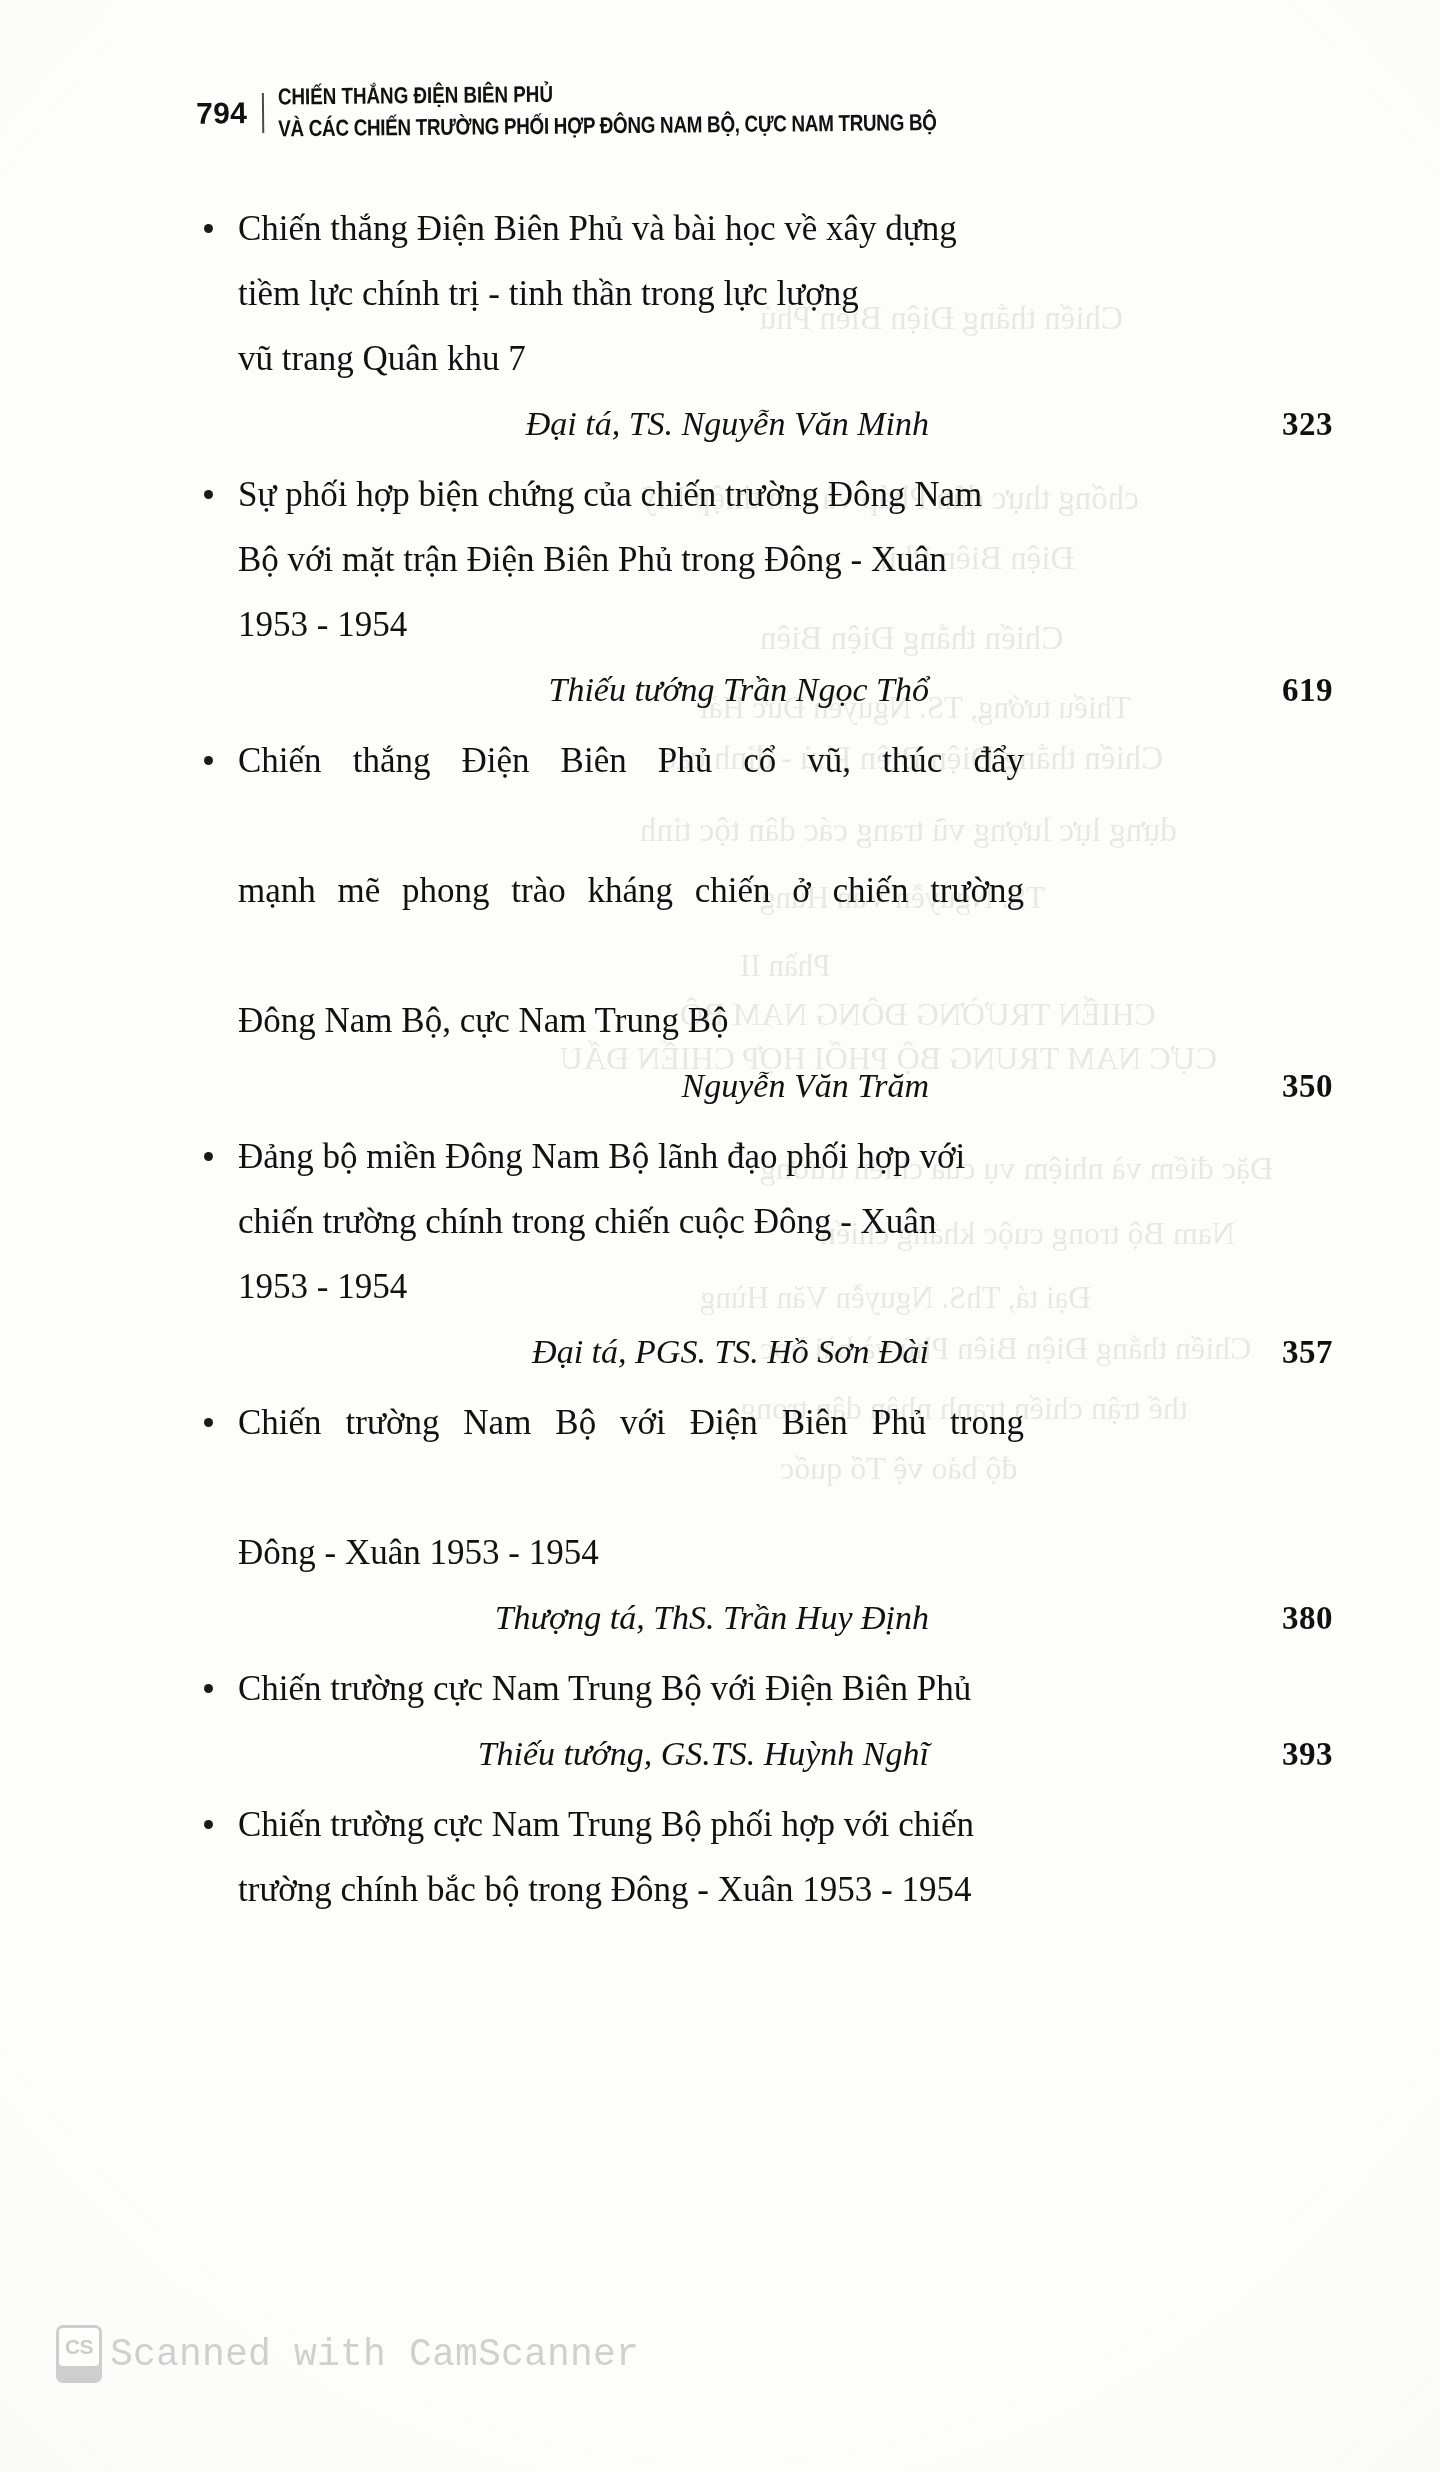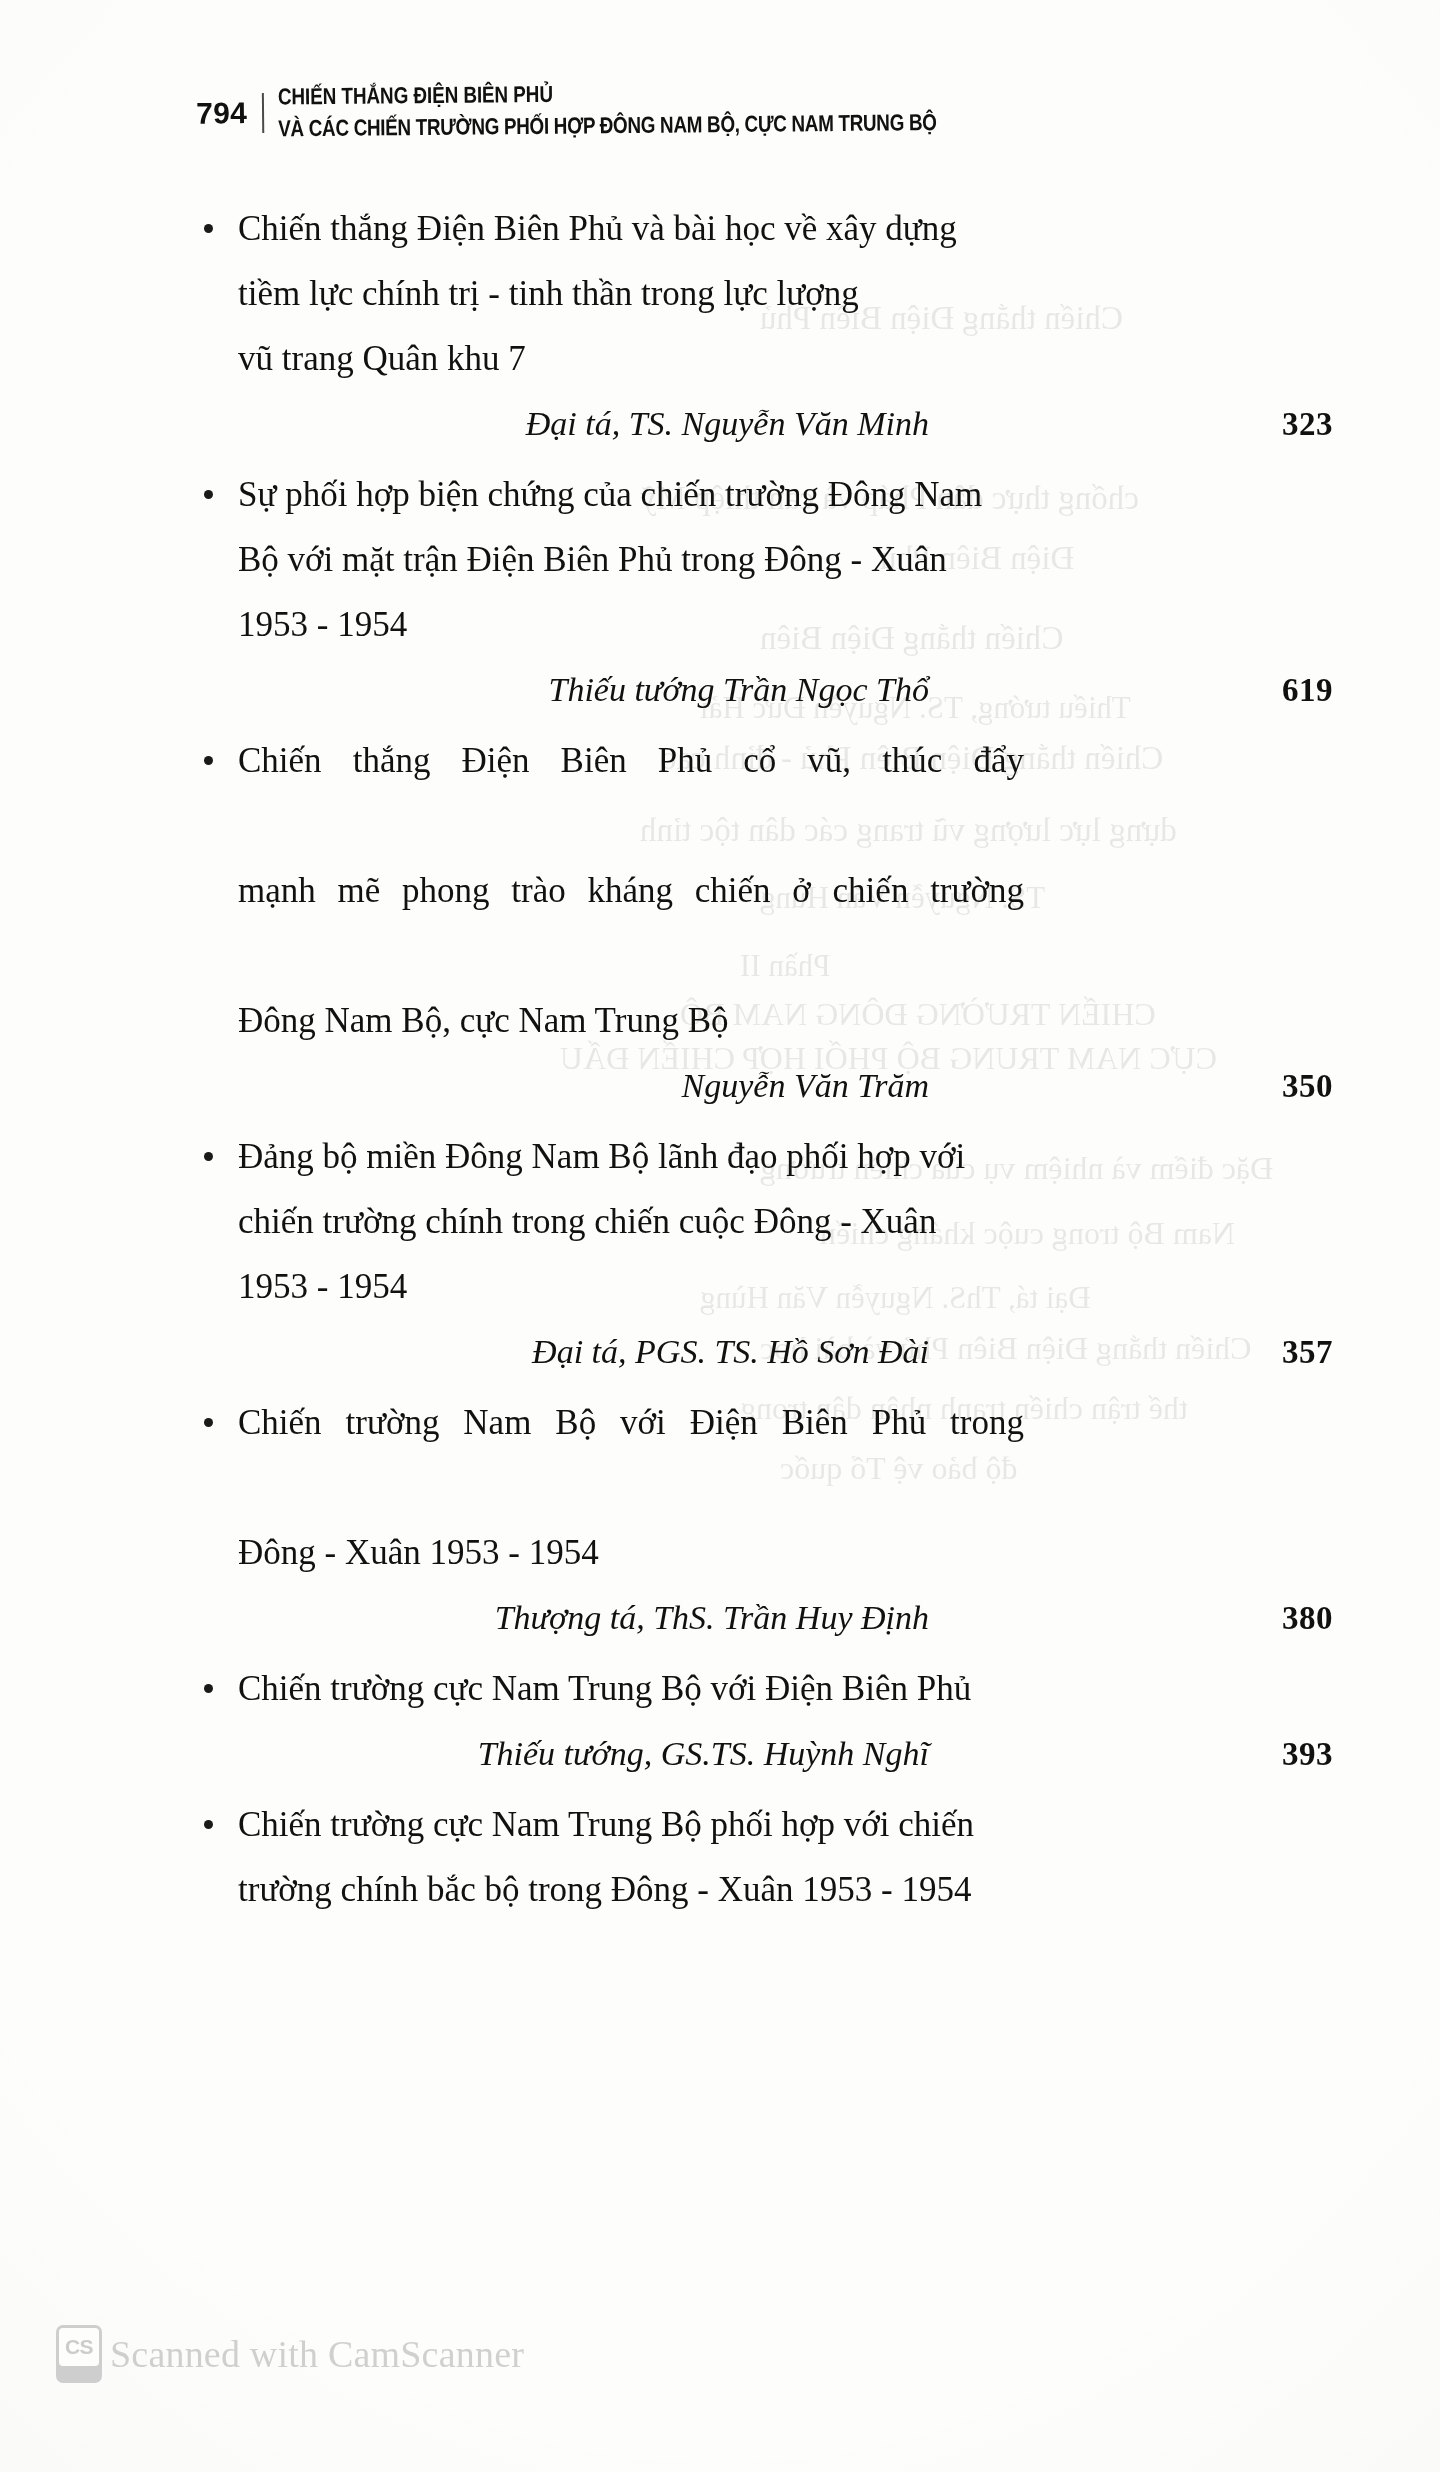--- a/index.html
+++ b/index.html
@@ -180,21 +180,21 @@
     display: flex;
     align-items: center;
     justify-content: center;
     font-family: "Liberation Sans", "DejaVu Sans", sans-serif;
     font-weight: 700;
     font-size: 21px;
     color: #b0b0b0;
     letter-spacing: -0.5px;
   }
   .watermark-text {
-    font-family: Liberation Serif, serif;
+    font-family: Liberation Mono, monospace;
     font-size: 38px;
     color: #b5b5b5;
     letter-spacing: 0.2px;
     white-space: nowrap;
   }
 </style>
 </head>
 <body>
 
 <div id="page">

